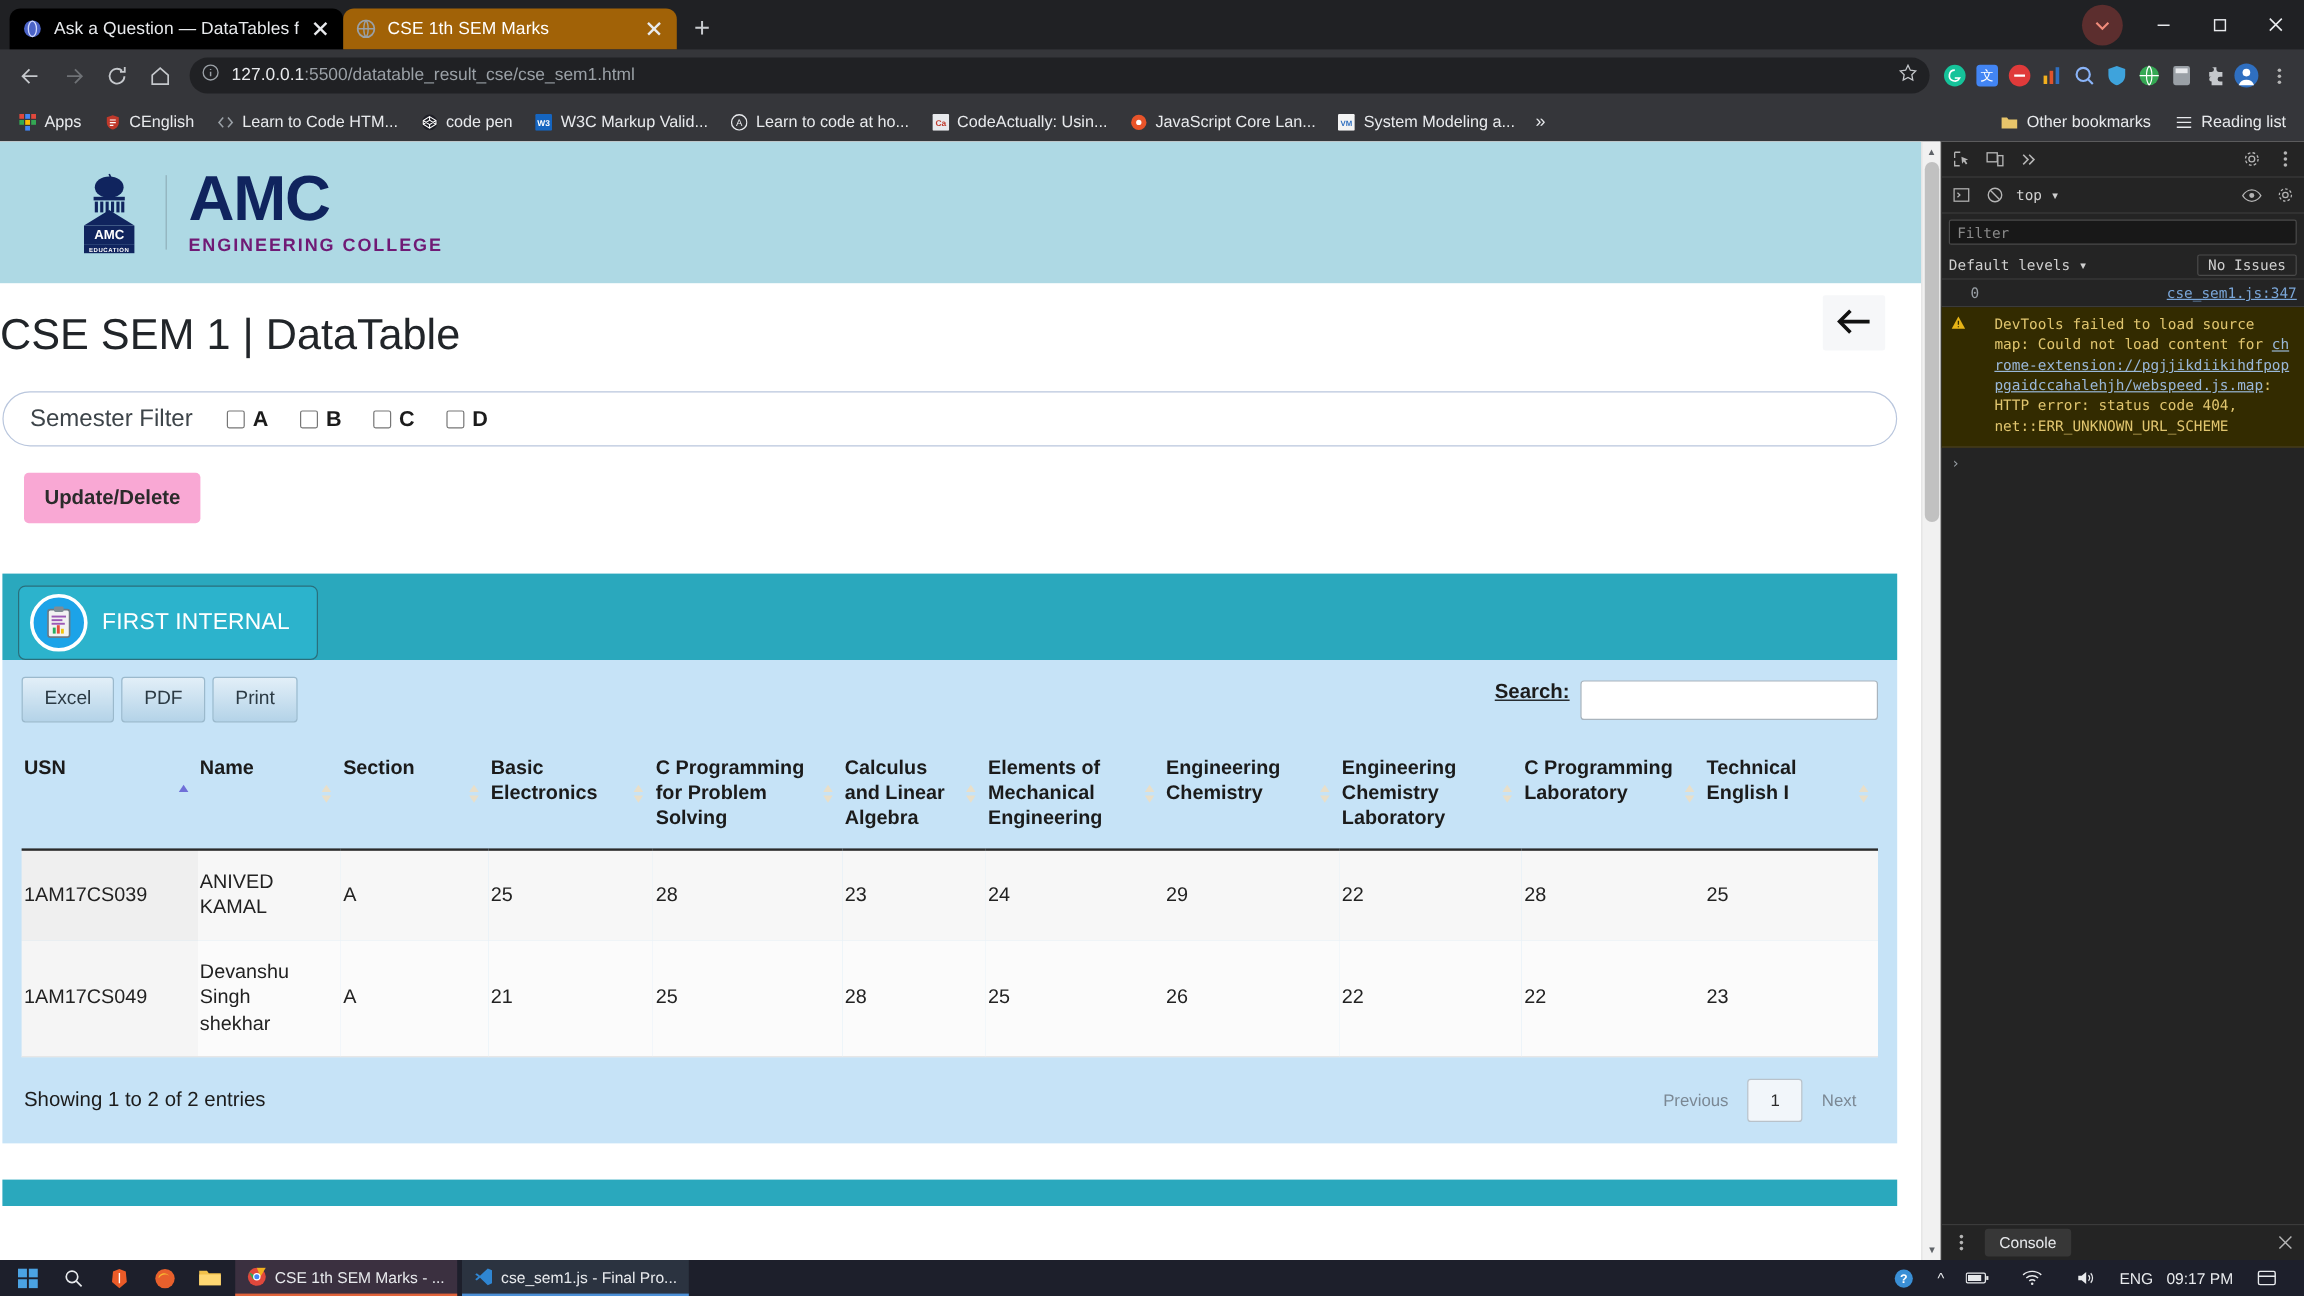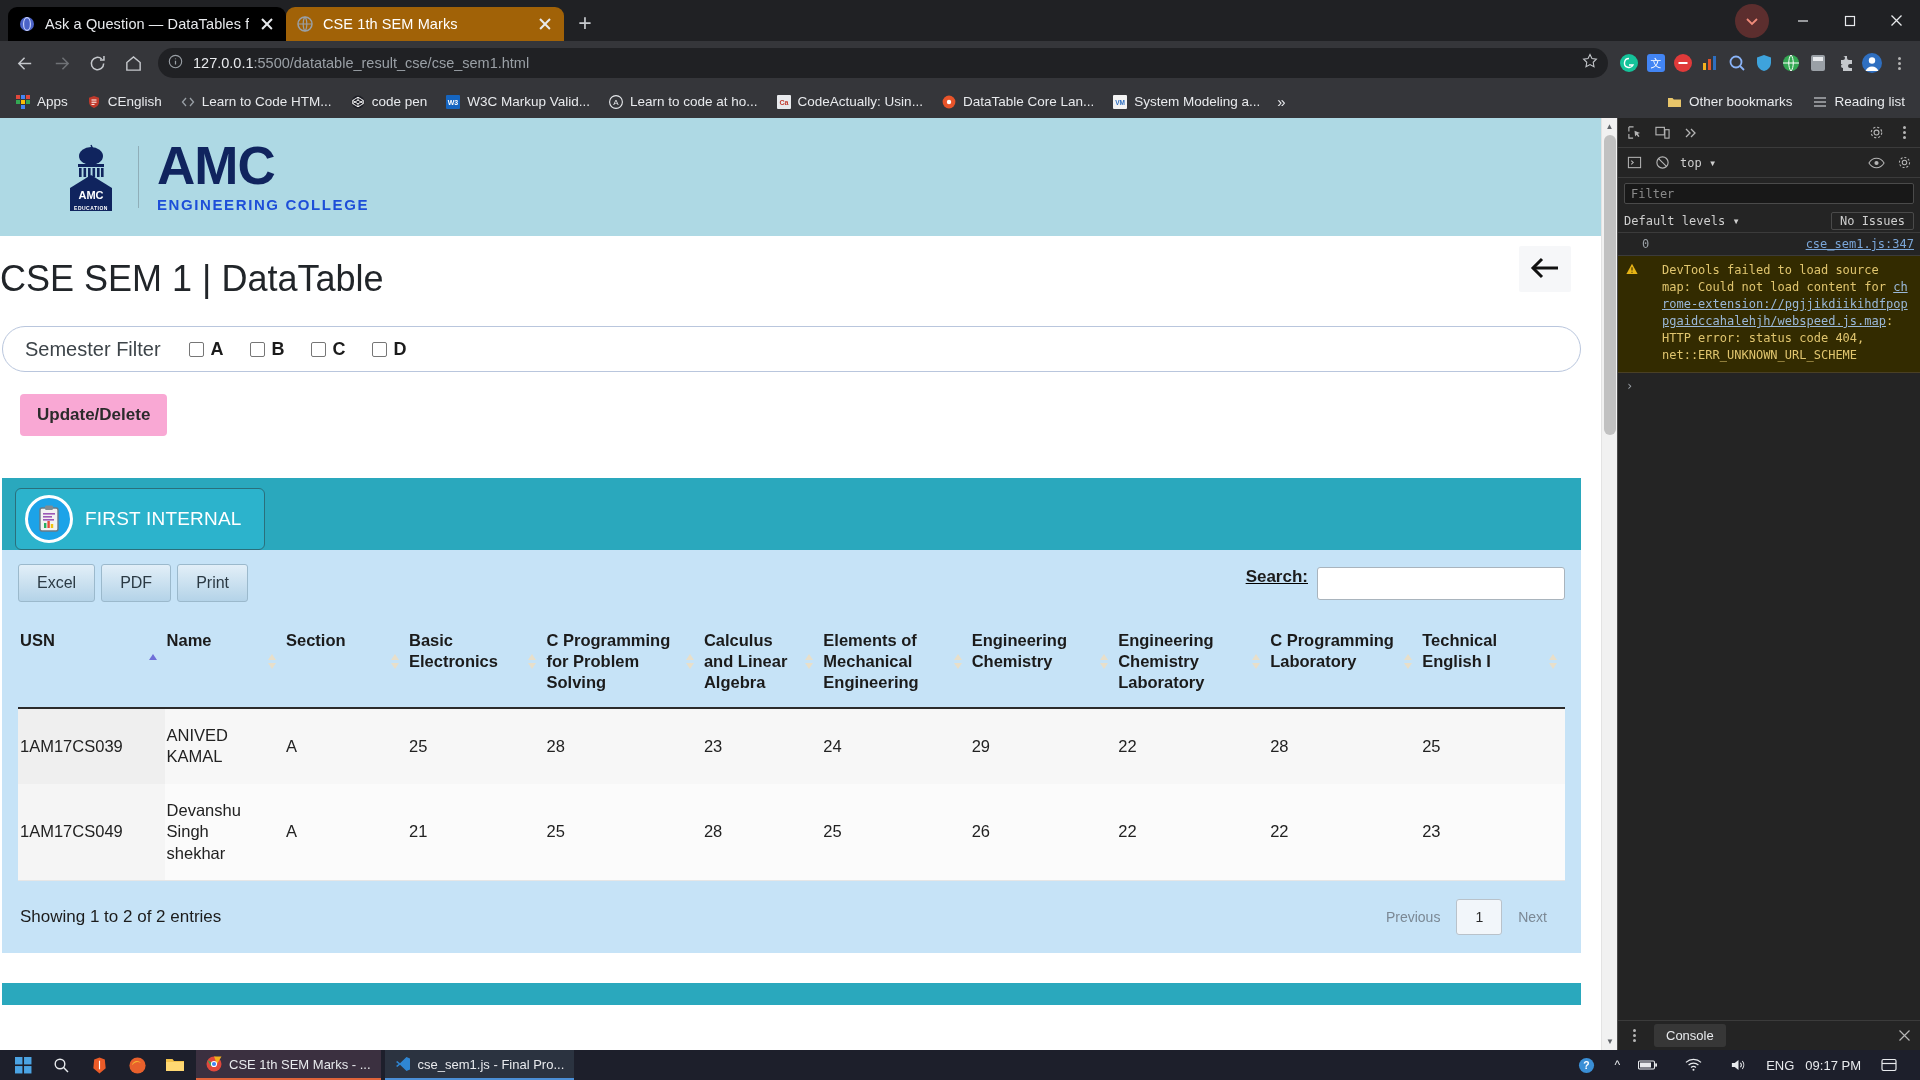--- a/index.html
+++ b/index.html
@@ -71,21 +71,21 @@
   .viewport { position: absolute; top: 118px; left: 0; width: 1920px; height: 932px; background: #fff; display: flex; }
   .pagecol { width: 1617px; height: 932px; position: relative; overflow: hidden; background: #fff; }
   .pagescroll { width: 1601px; height: 932px; position: relative; background: #fff; }
 
   .amc-header { background: #aed9e4; height: 118px; display: flex; align-items: center; padding-left: 62px; }
   .amc-logo { display: flex; align-items: center; gap: 0px; }
   .amc-crest { width: 58px; height: 70px; position: relative; }
   .amc-divider { width: 1px; height: 62px; background: #8faeb8; margin: 0 18px; }
   .amc-word { display: flex; flex-direction: column; }
   .amc-word .big { font-size: 53px; font-weight: bold; color: #10245e; letter-spacing: -1px; line-height: .95; font-family: "Liberation Sans", sans-serif;}
-  .amc-word .small { font-size: 15px; font-weight: bold; color: #1d4ed8; letter-spacing: 1.6px; margin-top: 4px; }
+  .amc-word .small { font-size: 15px; font-weight: bold; color: #701a75; letter-spacing: 1.6px; margin-top: 4px; }
 
   .page-title-row { display: flex; align-items: center; padding: 22px 0 10px 0; position: relative; }
   .page-title { font-size: 36px; color: #212529; font-weight: 400; padding-left: 0px; }
   .back-btn {
     position: absolute; right: 30px; top: 10px; width: 52px; height: 46px;
     background: #f6f7f9; display: flex; align-items: center; justify-content: center;
     border: none; border-radius: 2px;
   }
 
   .filter-bar {
@@ -450,21 +450,21 @@
         </span>
       <span>CodeActually: Usin...</span>
     </div>
     <div class="bm">
       <span class="bm-ico">
           <svg width="14" height="14" viewBox="0 0 14 14">
             <circle cx="7" cy="7" r="6.4" fill="#e8542a"></circle>
             <circle cx="7" cy="7" r="2.2" fill="#fff"></circle>
           </svg>
         </span>
-      <span>DataTable Core Lan...</span>
+      <span>JavaScript Core Lan...</span>
     </div>
     <div class="bm">
       <span class="bm-ico">
           <svg width="14" height="14" viewBox="0 0 14 14">
             <rect width="14" height="14" rx="1" fill="#f3f3f3"></rect>
             <text x="7" y="10" font-size="6.5" fill="#2f6fc0" text-anchor="middle" font-family="Liberation Sans" font-weight="bold">VM</text>
           </svg>
         </span>
       <span>System Modeling a...</span>
     </div>

